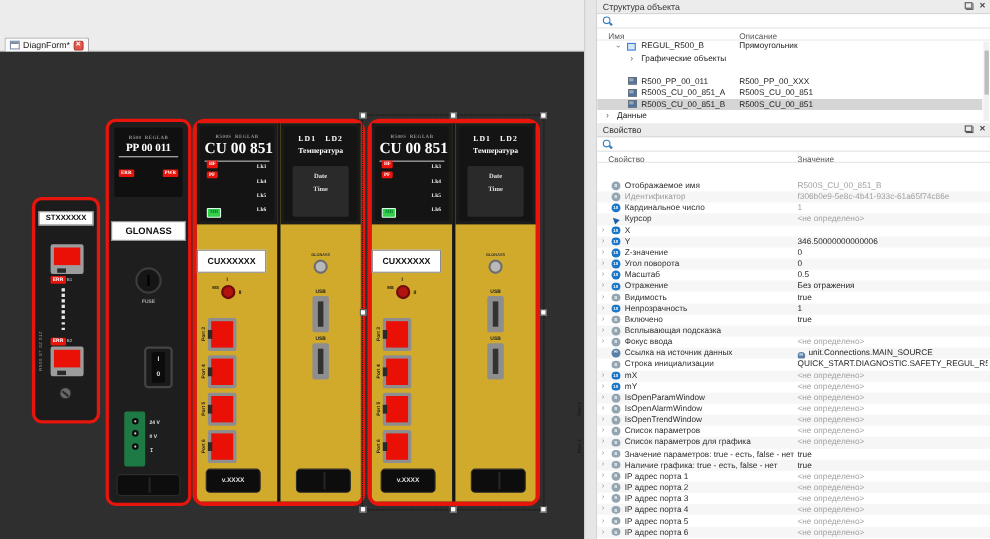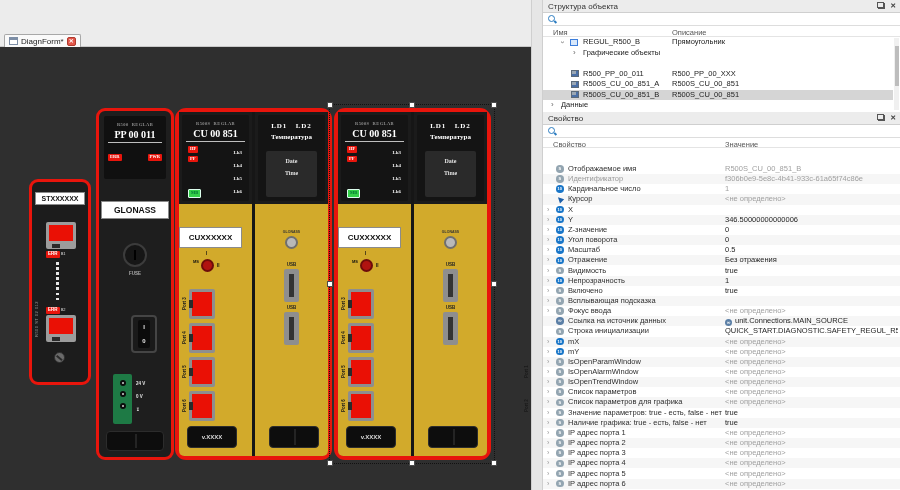--- a/index.html
+++ b/index.html
@@ -59,21 +59,21 @@
   .latch::after { content:""; position:absolute; left:50%; top:2px; bottom:2px; width:2px; background:#242424; }
   #pp .latch { left:7px; top:320px; width:58px; height:20px; }
 
   
   .group { position:absolute; top:61px; width:157px; height:352px; border:4px solid #e8150c; border-radius:11px; background:#161616; }
   .module { position:absolute; top:0; height:344px; background:#d2aa2b; }
   .module.left { left:0; width:73px; border-radius:5px 0 0 5px; }
   .module.right { left:76px; width:73px; border-radius:0 5px 5px 0; }
   .module .dark { position:absolute; left:0; top:0; width:100%; height:92px; background:#1b1b1b; }
   .module .toppanel { left:3px; top:3px; width:67px; height:86px; background:#141414; }
-  .cu .modtitle { font-size:10px; }
+  .cu .modtitle { font-size:14px; }
   .cu .hfpf { position:absolute; left:6px; top:31px; display:flex; flex-direction:column; gap:3px; align-items:flex-start; }
   .cu .lks { position:absolute; right:7px; top:31px; text-align:right; font-size:5px; font-weight:bold; color:#ececec; line-height:13px; }
   .cu .mb { position:absolute; left:6px; top:74px; }
   .cu .wlabel { left:0px; top:115px; width:63px; height:21px; font-size:8px; line-height:20px; }
   .cu .key { position:absolute; left:22px; top:147px; width:13px; height:13px; border-radius:50%; background:#b01310; border:2px solid #6e0c0a; }
   .cu .key-i { position:absolute; left:27px; top:139px; font-size:4.5px; color:#111; font-weight:bold; }
   .cu .key-ii { position:absolute; left:38px; top:151px; font-size:4.5px; color:#111; font-weight:bold; }
   .cu .key-ms { position:absolute; left:14px; top:147px; font-size:4px; color:#111; font-weight:bold; }
   .port { position:absolute; width:26px; height:30px; background:#8e8e8e; border-radius:2px; }
   .port::before { content:""; position:absolute; left:3px; top:3px; width:20px; height:24px; background:#ea1005; }

